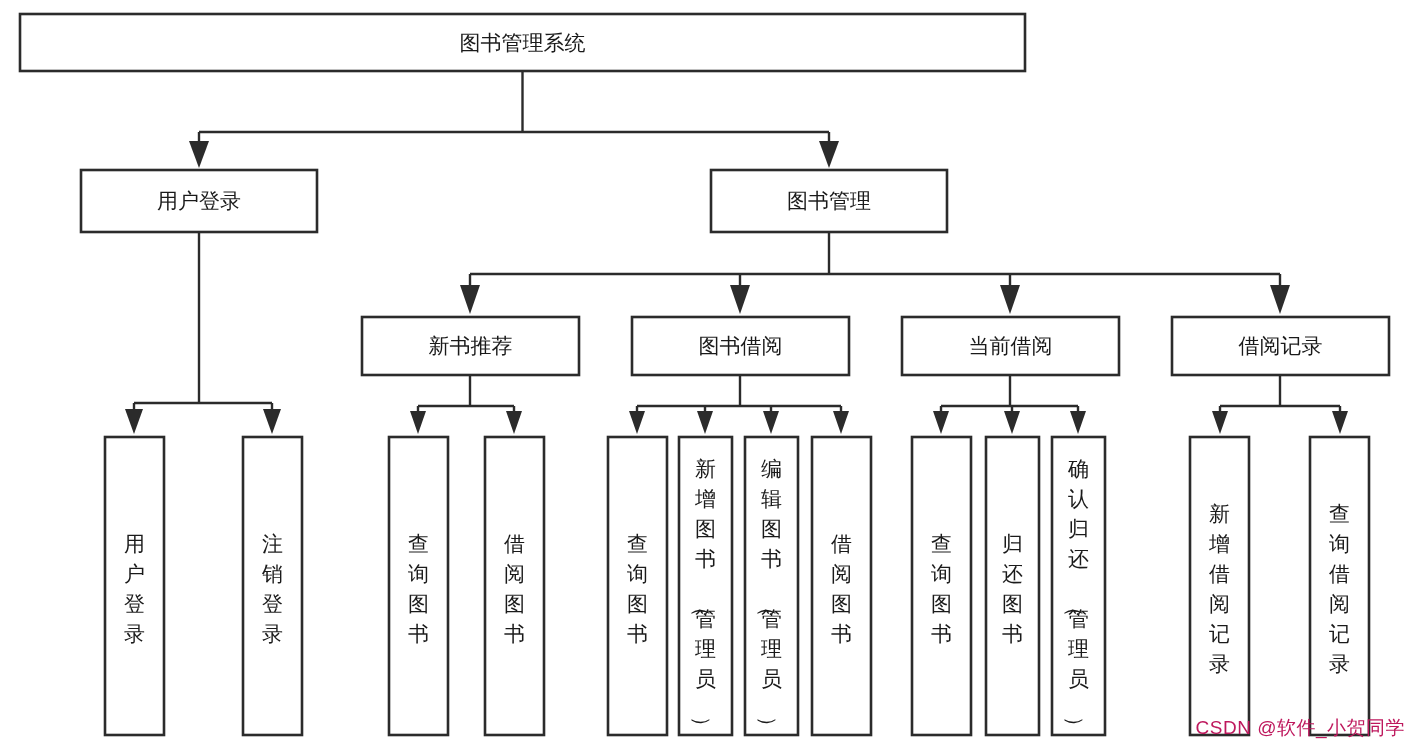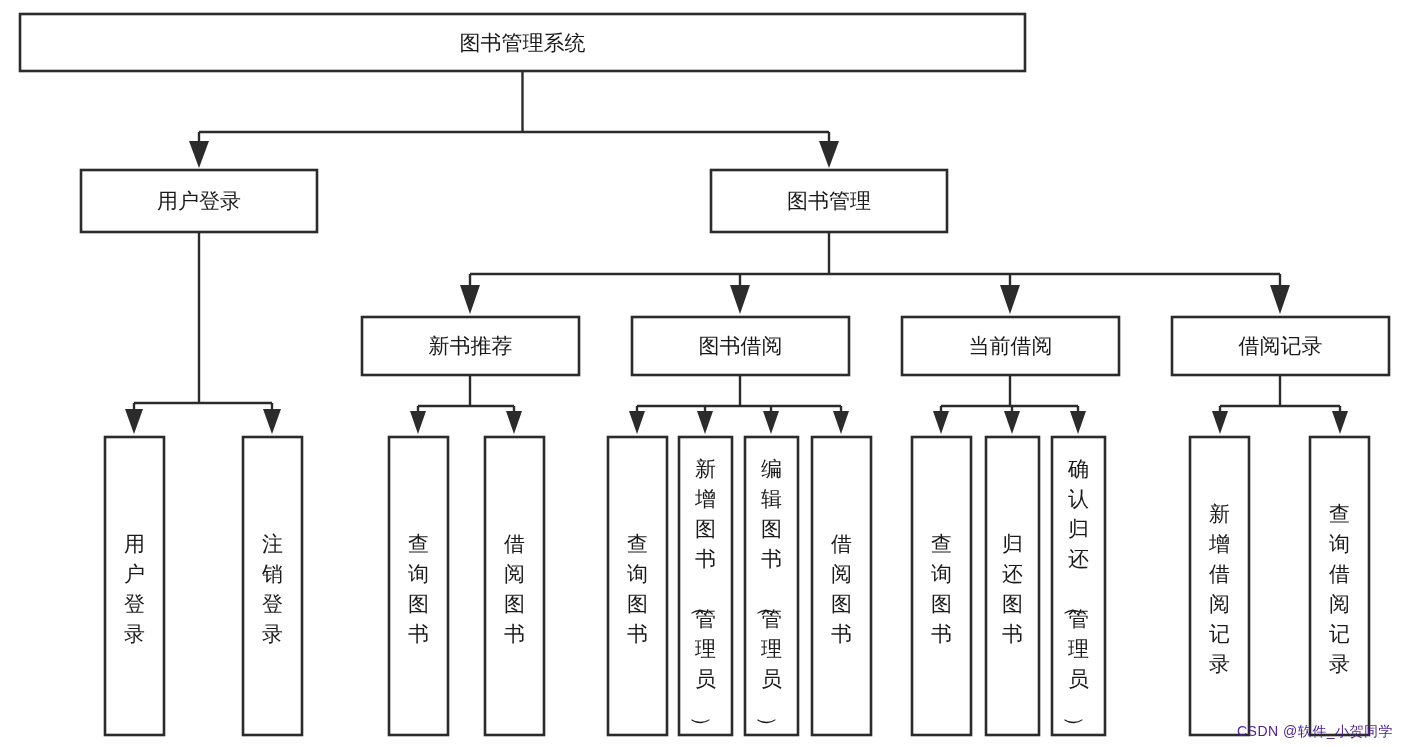--- a/index.html
+++ b/index.html
@@ -49,25 +49,25 @@
     dominant-baseline: middle;
   }
   .node-label-v {
     font-family: "Liberation Sans", "DejaVu Sans", sans-serif;
     font-size: 21px;
     fill: #1a1a1a;
     text-anchor: middle;
   }
   .watermark {
     position: absolute;
-    right: 12px;
+    right: 0;
     bottom: 6px;
     font-family: "Liberation Sans", "DejaVu Sans", sans-serif;
-    font-size: 14px;
-    color: #4c1d95;
+    font-size: 19px;
+    color: #be185d;
     letter-spacing: 0.5px;
     white-space: nowrap;
     pointer-events: none;
     user-select: none;
   }
 </style>
 </head>
 <body>
 
 <div id="diagram-root">

